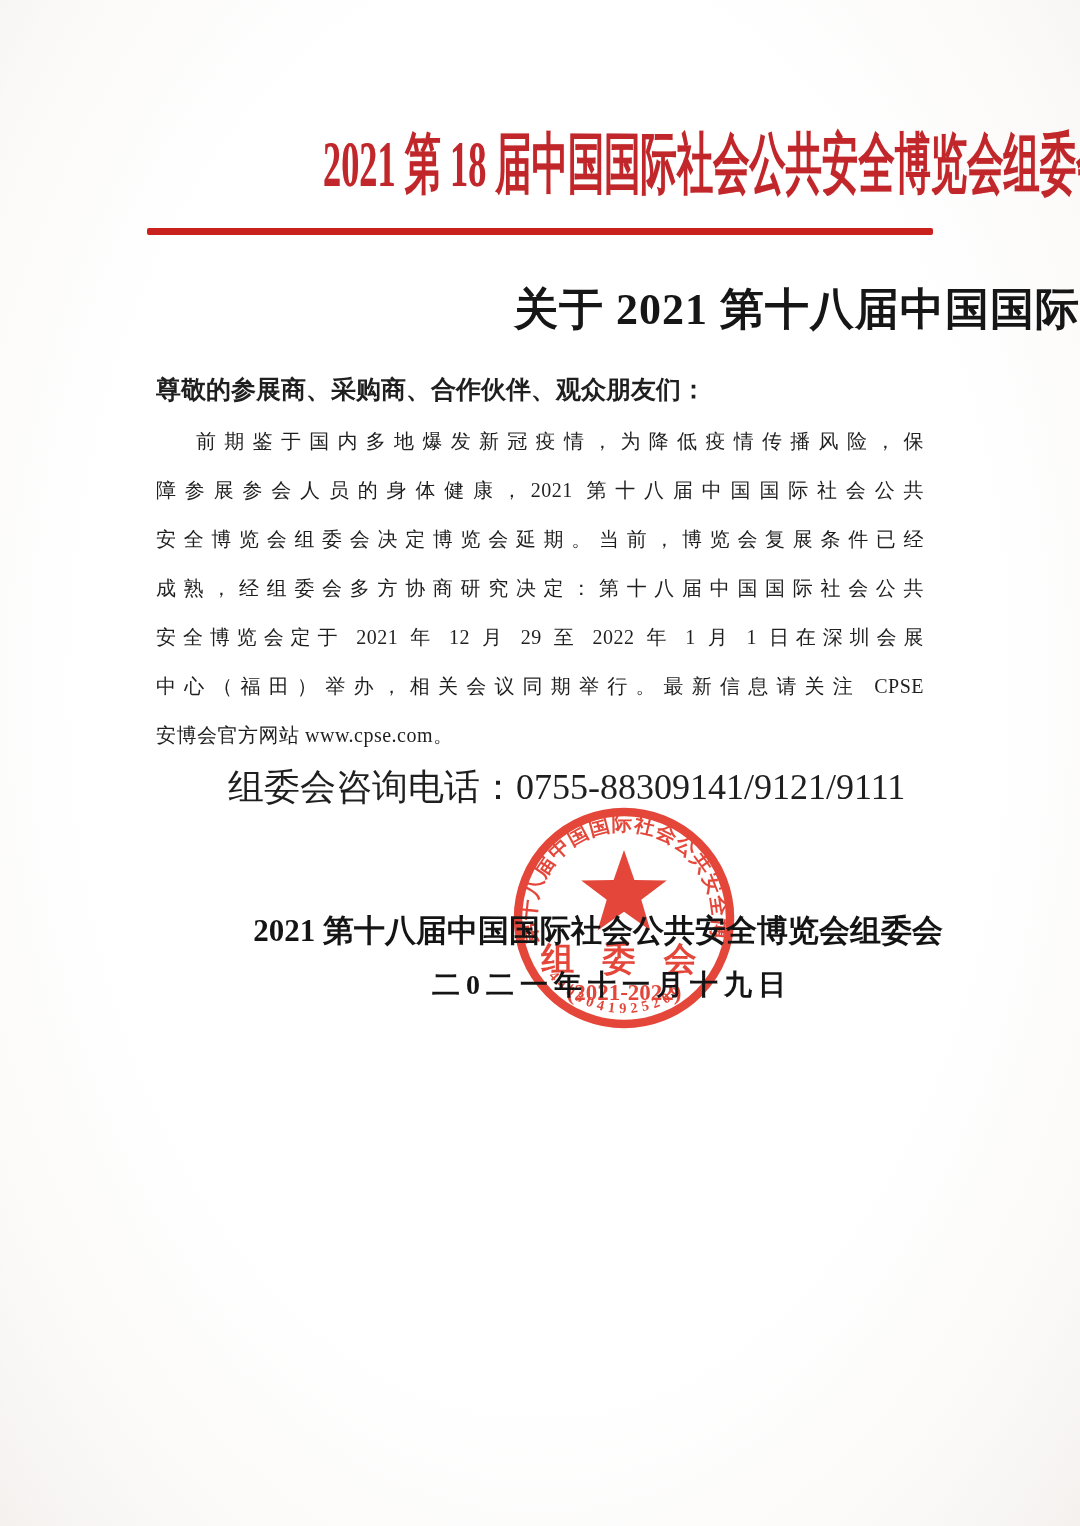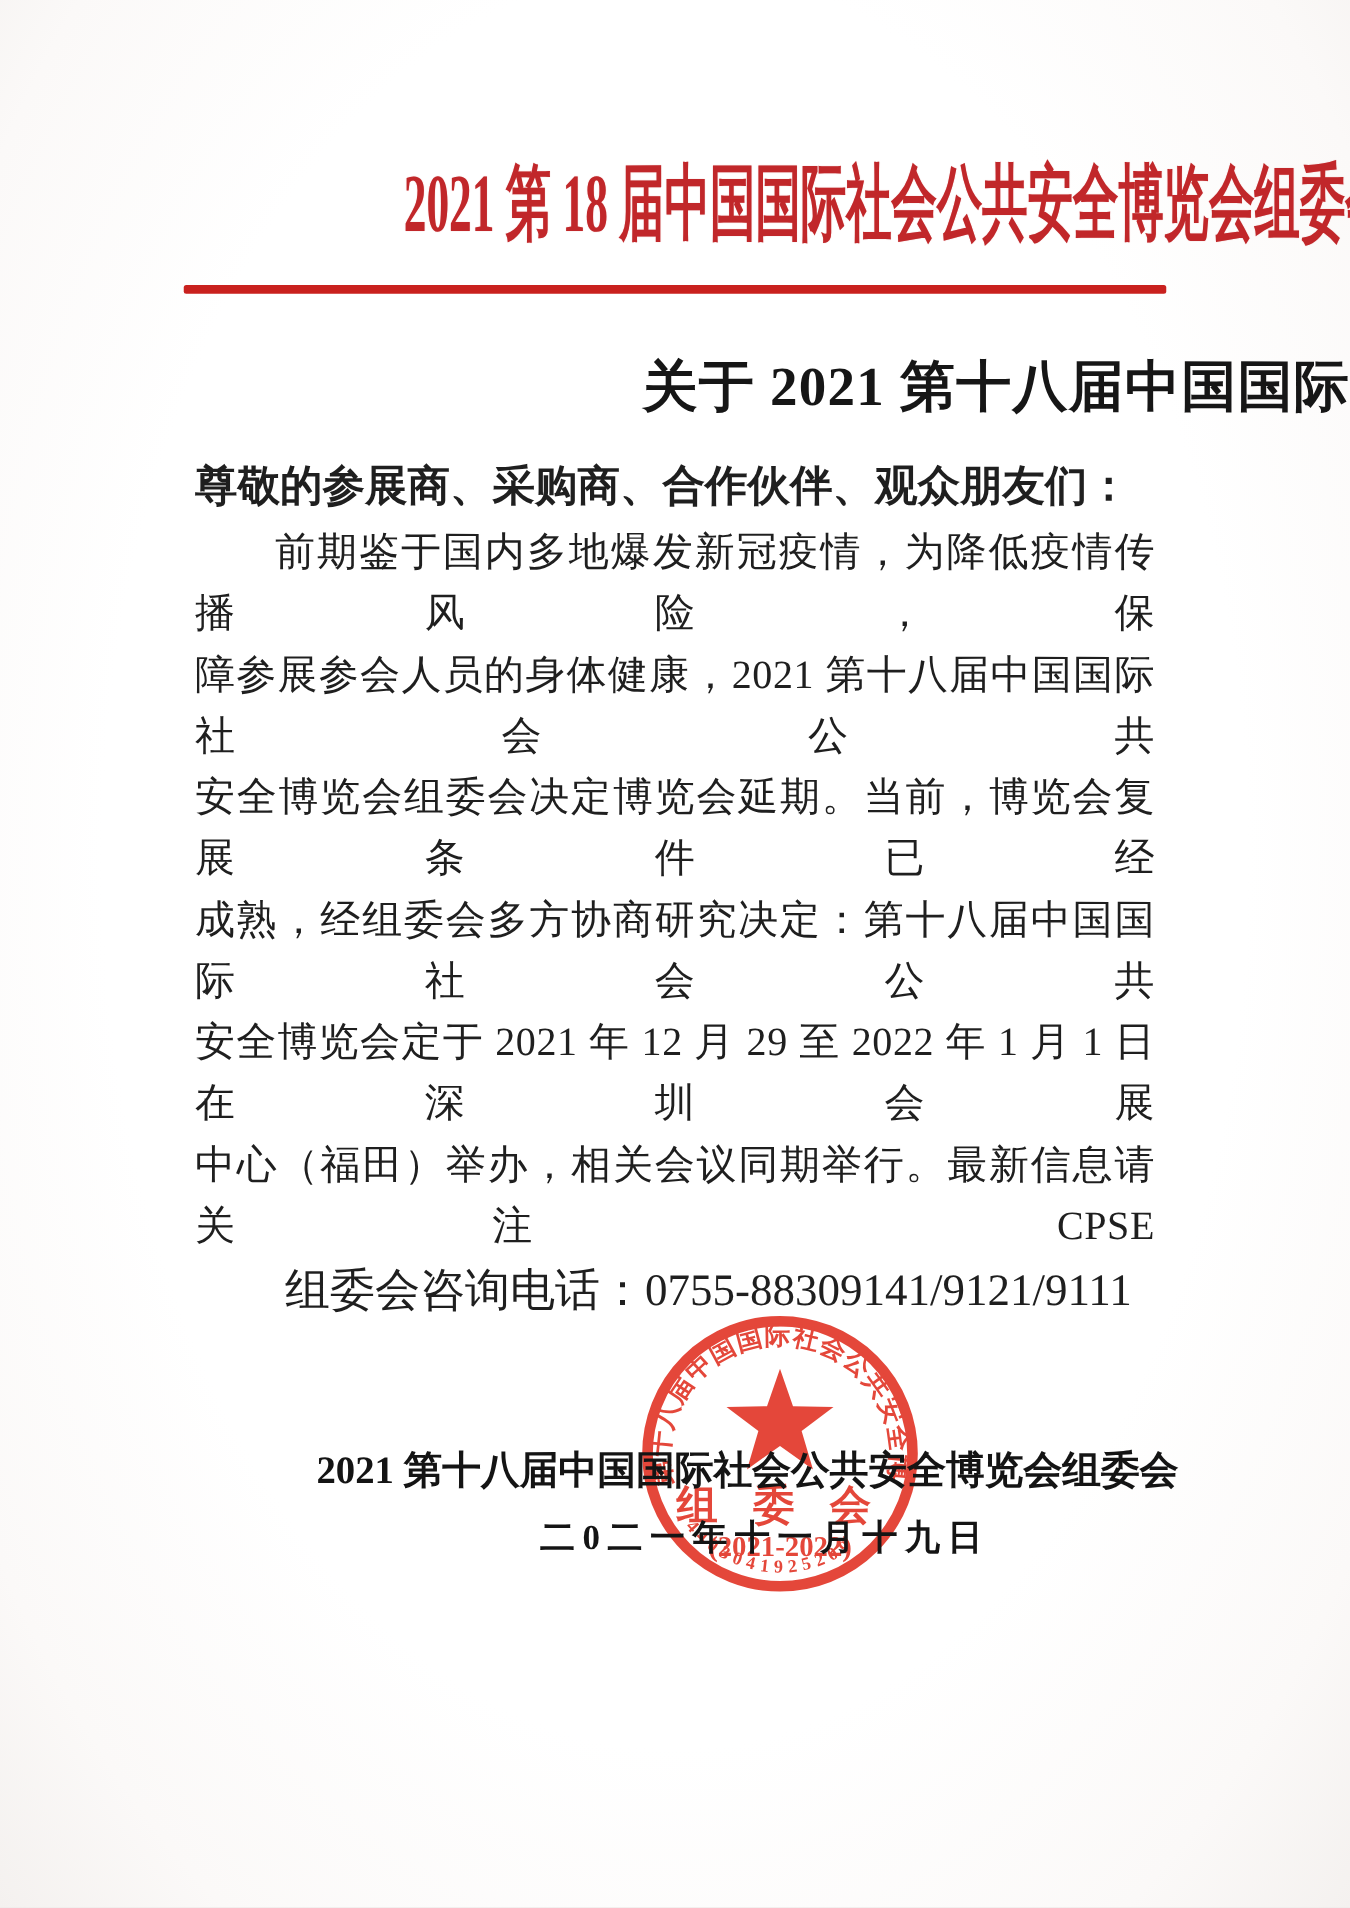--- a/index.html
+++ b/index.html
@@ -48,27 +48,27 @@
     letter-spacing: 1px;
     color: #161616;
   }
 
   
   .body-block {
     width: 768px;
     margin: 18px auto 0 auto;
   }
   .salutation {
-    font-size: 34px;
+    font-size: 25px;
     font-weight: bold;
     line-height: 54px;
     white-space: nowrap;
   }
   .bline {
-    font-size: 32px;
+    font-size: 20px;
     line-height: 49px;
     text-align: justify;
     text-align-last: justify;
     letter-spacing: 0.5px;
   }
   .bline.indent { text-indent: 2em; }
   .bline.last   { text-align-last: left; }
   .contact {
     font-size: 36px;
     line-height: 50px;
@@ -139,20 +139,21 @@
   <div class="body-block">
     <div class="salutation">尊敬的参展商、采购商、合作伙伴、观众朋友们：</div>
 
     <div>
       <div class="bline indent">前期鉴于国内多地爆发新冠疫情，为降低疫情传播风险，保</div>
       <div class="bline">障参展参会人员的身体健康，2021 第十八届中国国际社会公共</div>
       <div class="bline">安全博览会组委会决定博览会延期。当前，博览会复展条件已经</div>
       <div class="bline">成熟，经组委会多方协商研究决定：第十八届中国国际社会公共</div>
       <div class="bline">安全博览会定于 2021 年 12 月 29 至 2022 年 1 月 1 日在深圳会展</div>
       <div class="bline">中心（福田）举办，相关会议同期举行。最新信息请关注 CPSE</div>
+      <div class="bline last">安博会官方网站 www.cpse.com。</div>
     </div>
 
 
     <div class="contact">组委会咨询电话：0755-88309141/9121/9111</div>
   </div>
 
   <div class="footer">
 
     <svg class="seal" viewBox="-116 -116 232 232" xmlns="http://www.w3.org/2000/svg">
 

